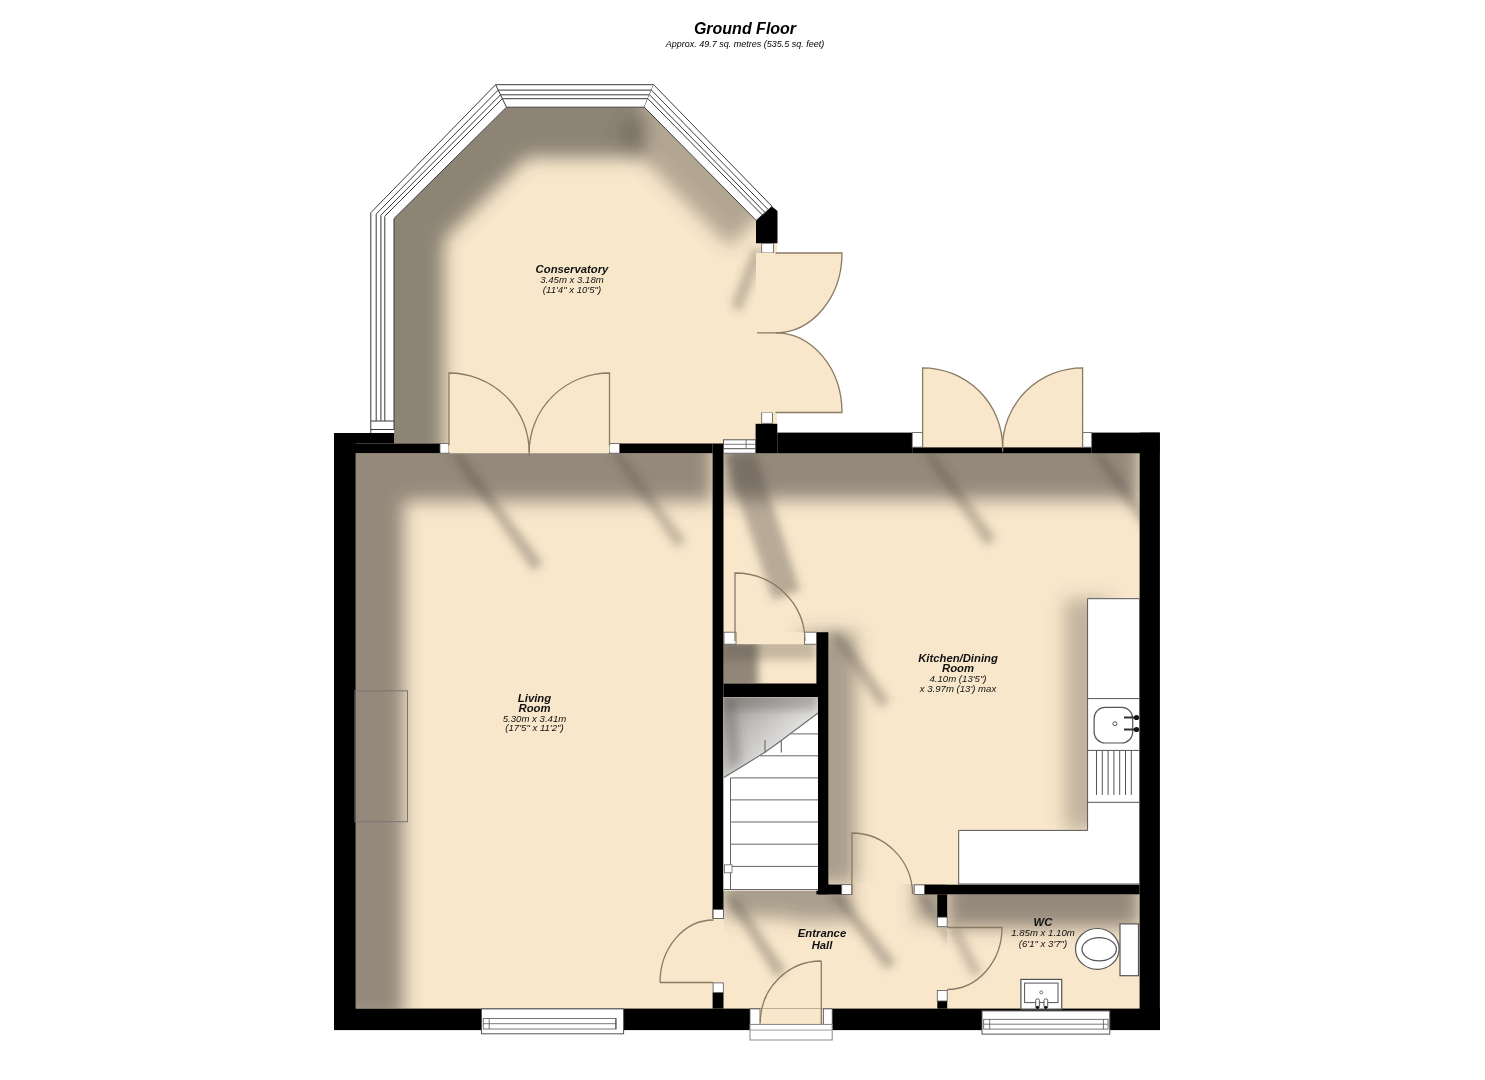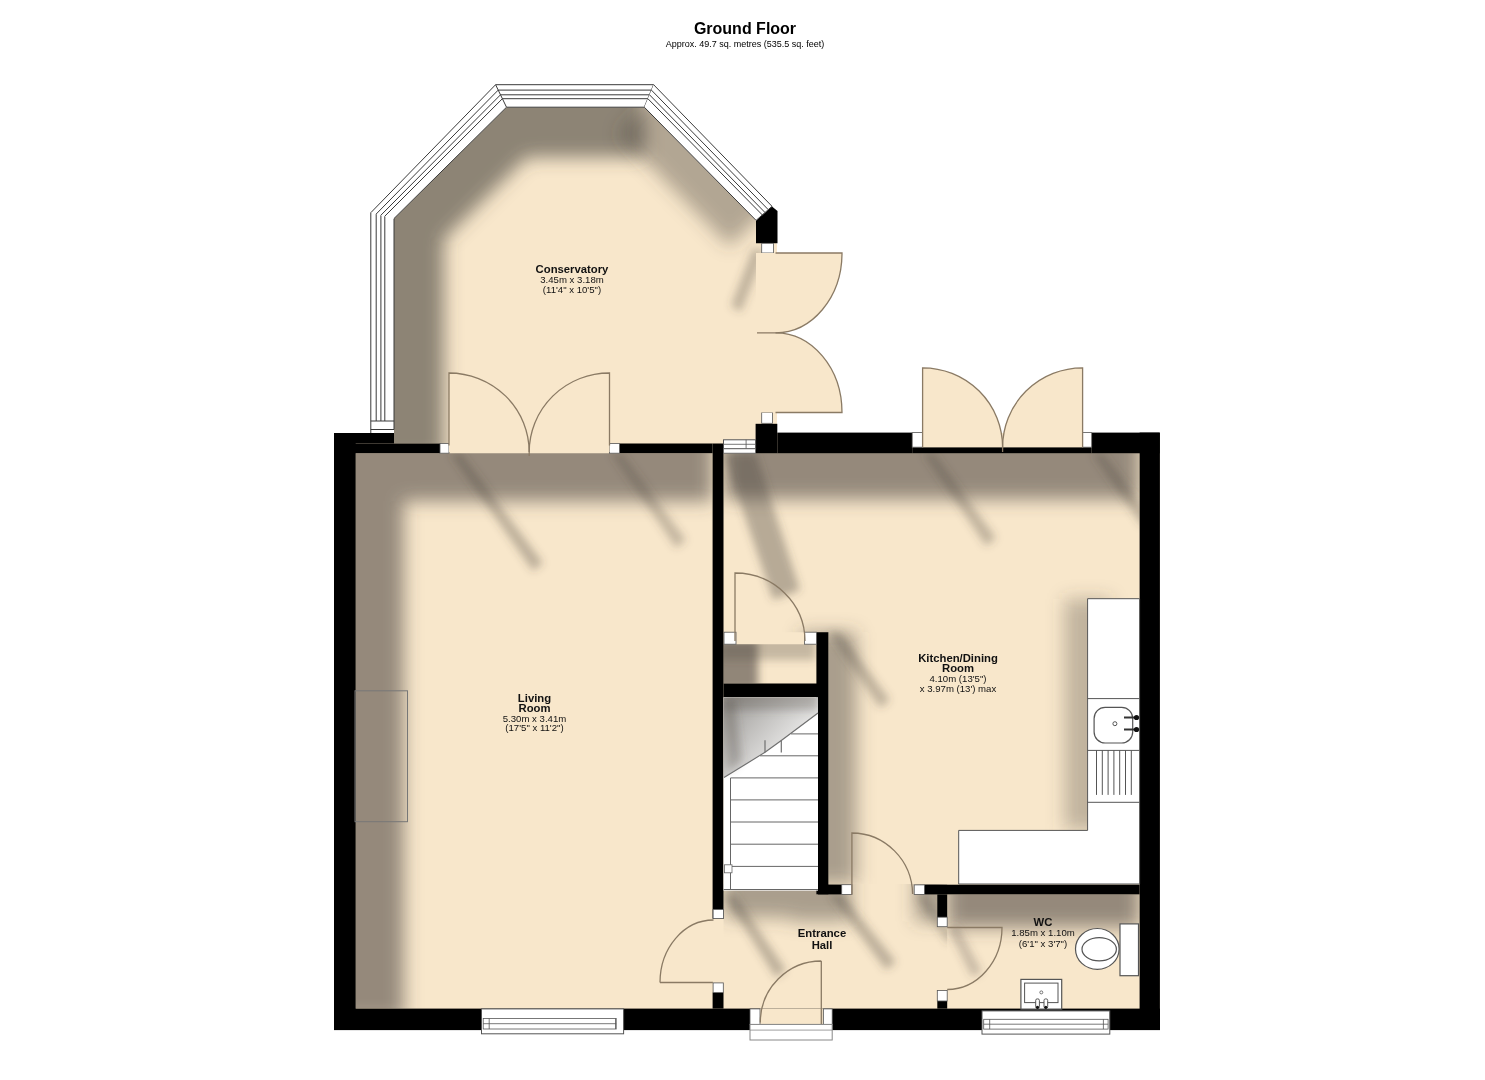--- a/index.html
+++ b/index.html
@@ -1,17 +1,17 @@
 <!DOCTYPE html>
 <html><head>
 <meta charset="utf-8">
 <style>
   html,body{margin:0;padding:0;background:#ffffff;}
   .page{position:relative;width:1229px;height:1080px;background:#fff;overflow:hidden;
-        font-family:"Liberation Sans", sans-serif;}
+        font-family:"Liberation Sans", sans-serif;font-style:italic;}
   svg{position:absolute;left:0;top:0;}
 </style>
 </head>
 <body>
 <div class="page">
 <svg width="1485" height="1080" viewBox="0 0 1485 1080">
 <defs>
   <filter id="soft" filterUnits="userSpaceOnUse" x="0" y="0" width="1485" height="1080">
     <feGaussianBlur stdDeviation="9"></feGaussianBlur>
   </filter>

